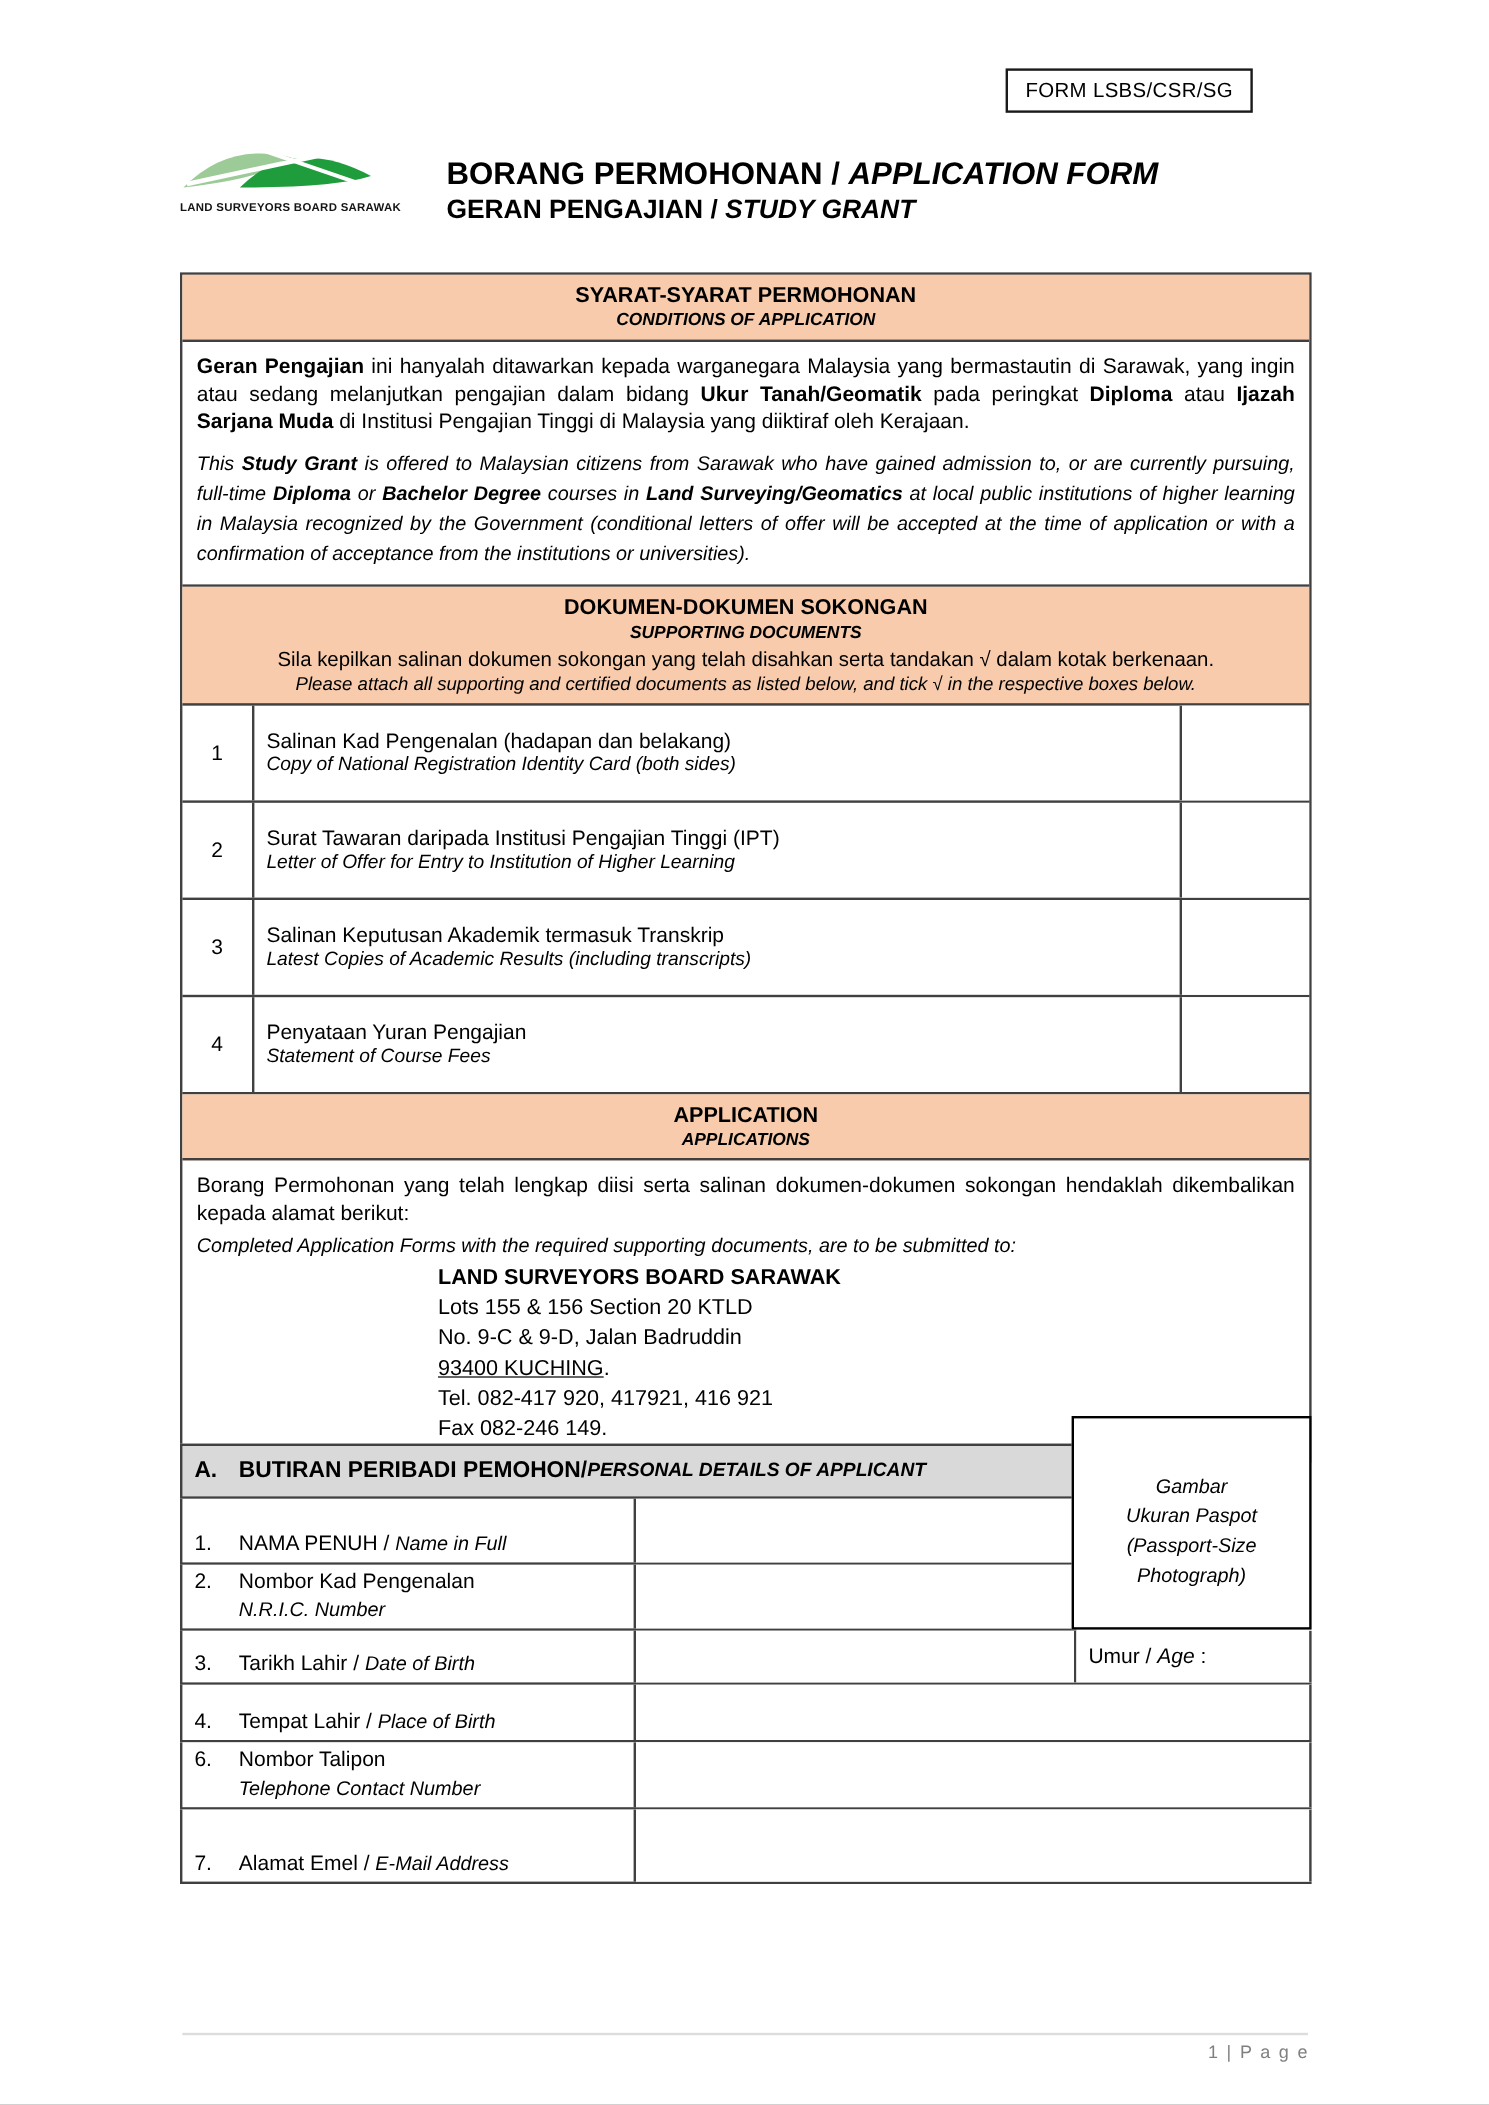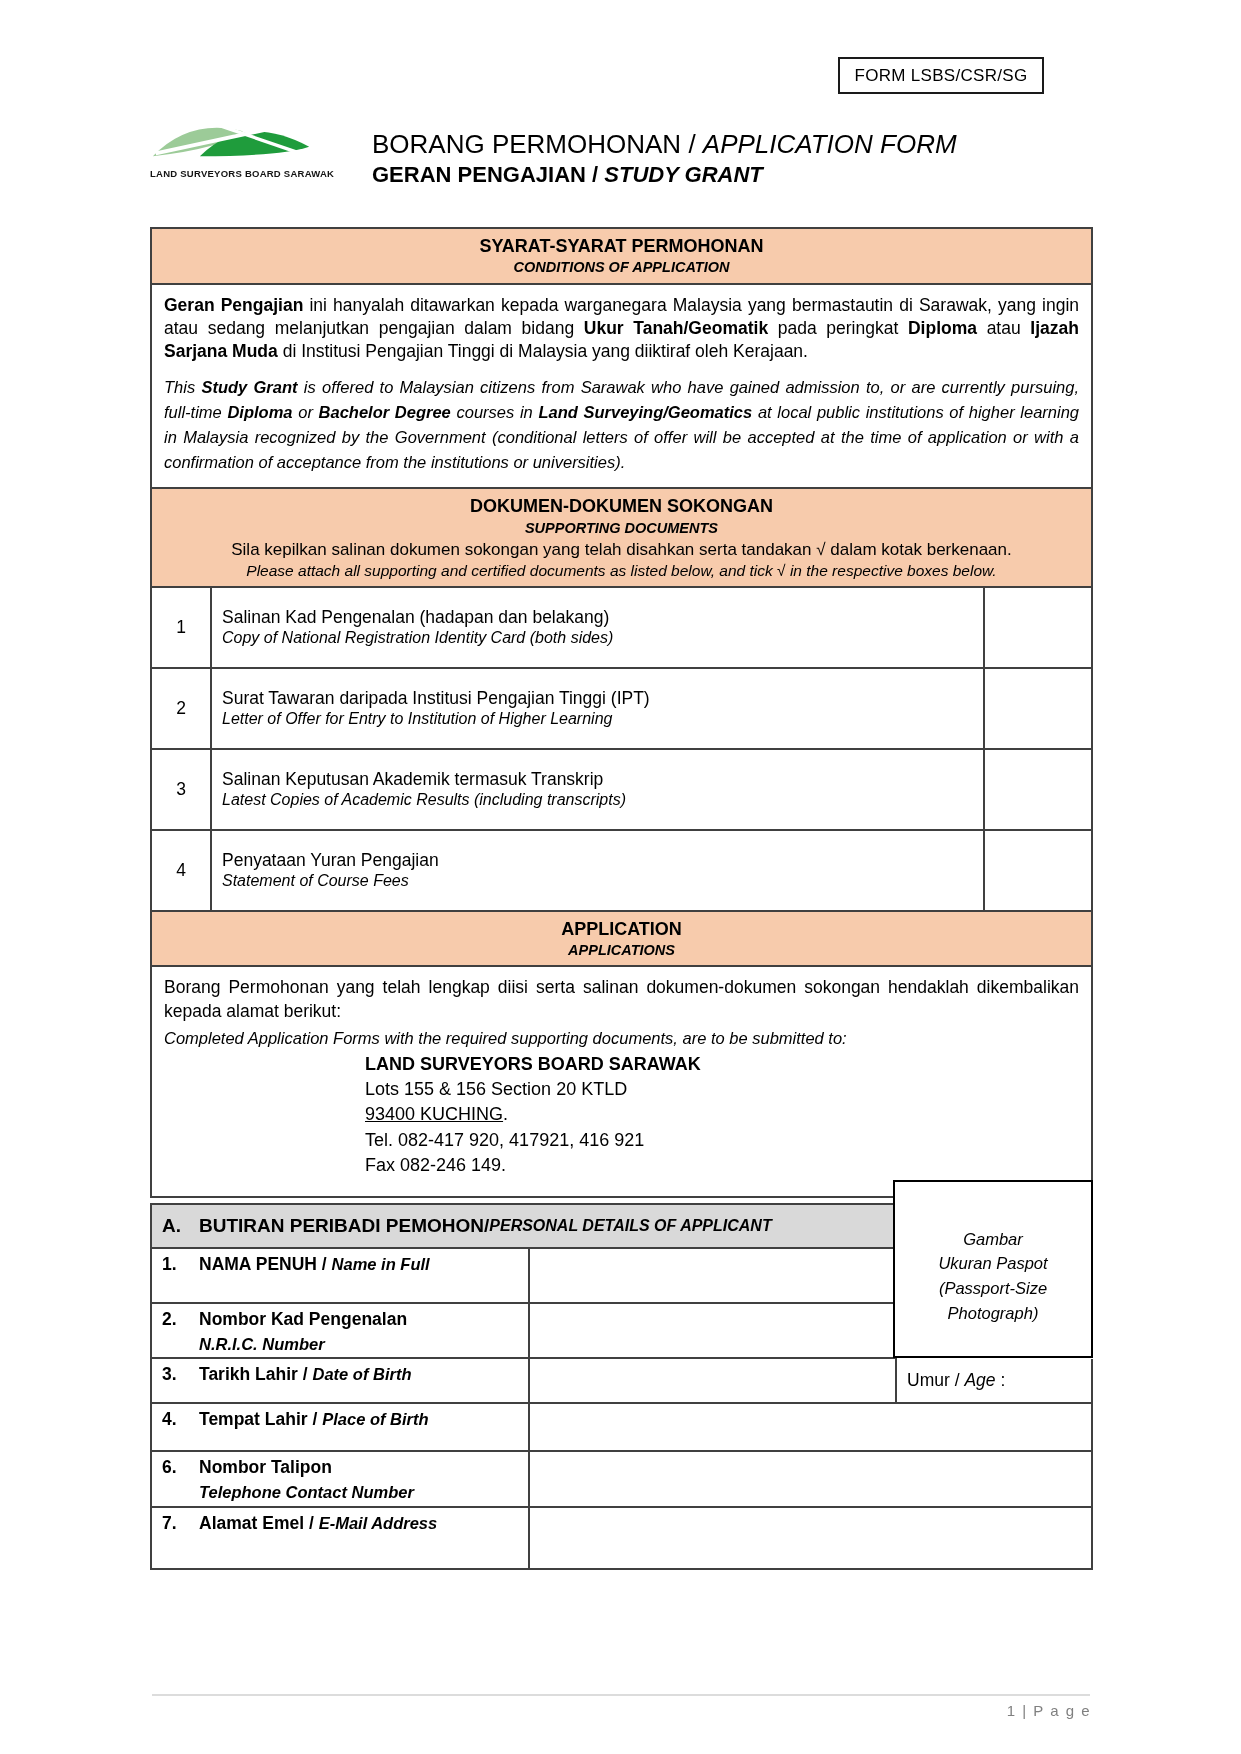--- a/index.html
+++ b/index.html
@@ -20,21 +20,21 @@
 
   
   .header-row { position:absolute; top:112px; left:150px; width:943px; display:flex; }
   .logo { width:166px; flex:none; }
   .logo svg { display:block; }
   .logo-caption {
     font-size:9.5px; font-weight:bold; letter-spacing:0.25px; white-space:nowrap;
     margin-top:2px; color:#141414;
   }
   .titles { margin-left:56px; padding-top:16px; }
-  .title-l1 { font-size:26px; font-weight:normal; line-height:1.25; white-space:nowrap; }
+  .title-l1 { font-size:26px; font-weight:bold; line-height:1.25; white-space:nowrap; }
   .title-l2 { font-size:22px; font-weight:bold; line-height:1.25; white-space:nowrap; }
 
   
   .main-stack {
     position:absolute; top:227px; left:150px; width:943px;
     border:2px solid var(--table-border,#404040); box-sizing:border-box;
   }
   .block { border-bottom:2px solid var(--table-border,#404040); box-sizing:border-box; }
   .block.last { border-bottom:none; }
 
@@ -79,21 +79,21 @@
   .sa-row {
     display:flex; box-sizing:border-box;
     border-left:2px solid var(--table-border,#404040);
     border-bottom:2px solid var(--table-border,#404040);
     width:943px; background:#fff;
   }
   .sa-row.short { width:747px; }
   .sa-label {
     width:378px; flex:none; box-sizing:border-box;
     border-right:2px solid var(--table-border,#404040);
-    padding:4px 8px 4px 10px; display:flex; flex-direction:column; justify-content:flex-start;font-weight:bold;
+    padding:16px 8px 4px 10px; display:flex; flex-direction:column; justify-content:flex-end;
   }
   .sa-line { font-size:17.5px; line-height:1.3; }
   .sa-line .it { font-size:16.5px; }
   .sa-sub { font-size:16.5px; font-style:italic; margin-left:37px; line-height:1.3; margin-top:3px; }
   .sa-no { display:inline-block; width:37px; }
   .sa-input { flex:1; border-right:2px solid var(--table-border,#404040); box-sizing:border-box; background:#fff; }
   .sa-age {
     width:196px; flex:none; box-sizing:border-box; display:flex; align-items:center;
     padding-left:10px; font-size:17.5px; border-right:2px solid var(--table-border,#404040); background:#fff;
   }
@@ -203,20 +203,21 @@
       <div class="h-ms">APPLICATION</div>
       <div class="h-en">APPLICATIONS</div>
     </div>
 
     <div class="block last app-body">
       <div class="app-ms">Borang Permohonan yang telah lengkap diisi serta salinan dokumen-dokumen sokongan hendaklah dikembalikan kepada alamat berikut:</div>
       <div class="app-en">Completed Application Forms with the required supporting documents, are to be submitted to:</div>
       <div class="address">
         <div class="addr-name">LAND SURVEYORS BOARD SARAWAK</div>
         <div>Lots 155 &amp; 156 Section 20 KTLD</div>
+        <div>No. 9-C &amp; 9-D, Jalan Badruddin</div>
         <div><span class="addr-city">93400 KUCHING</span><span>.</span></div>
         <div>Tel. 082-417 920, 417921, 416 921</div>
         <div>Fax 082-246 149.</div>
       </div>
     </div>
   </div>
 
   <div class="section-a">
 
     <div class="sa-photo">

